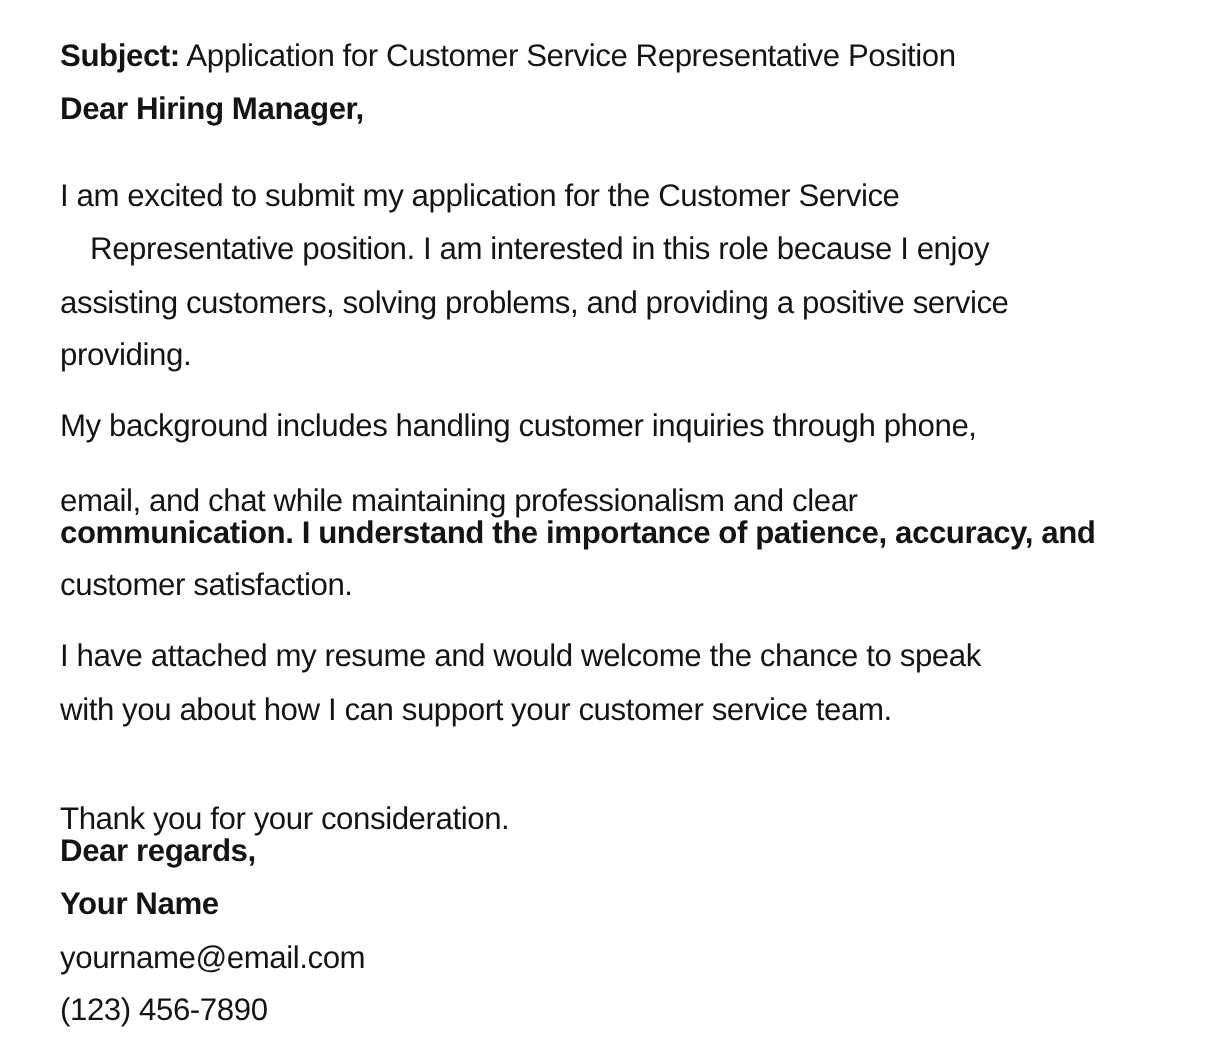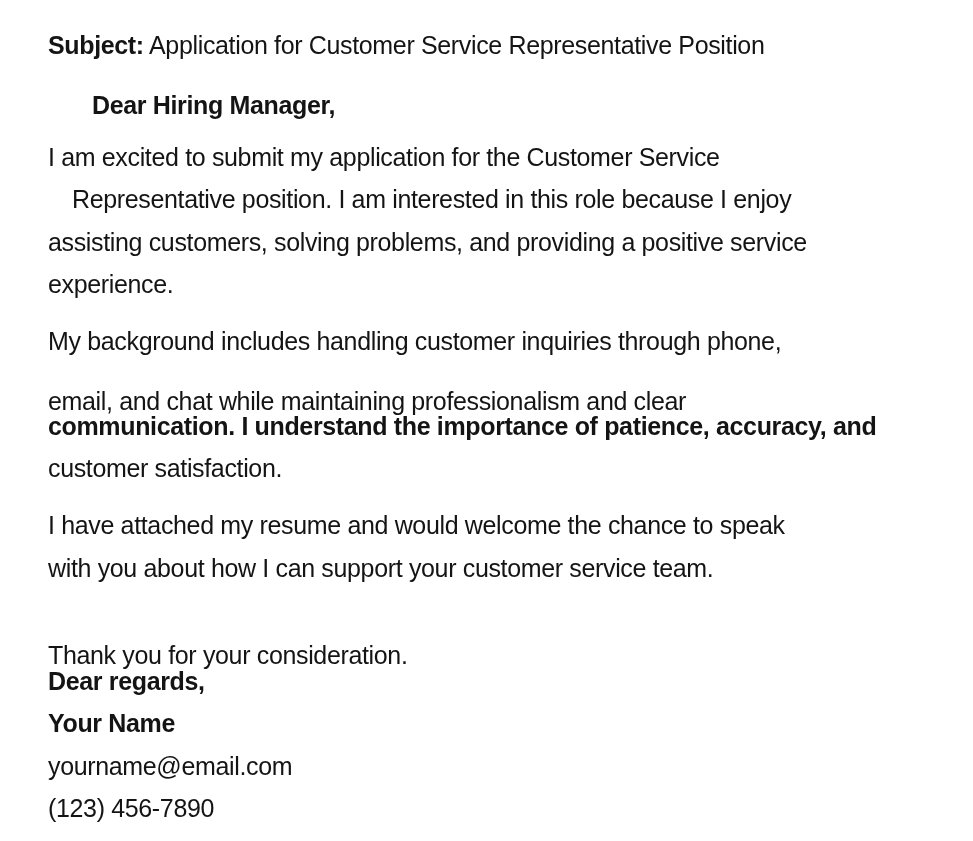--- a/index.html
+++ b/index.html
@@ -34,27 +34,27 @@
   </style>
 </head>
 <body>
 
 <div class="doc">
 
   <div class="line" style="top:30px;">
     <span class="subject-label">Subject:</span><span> Application for Customer Service Representative Position</span>
   </div>
 
-  <div class="line bold" style="top:90px;margin-left:44px;">Dear Hiring Manager,</div>
+  <div class="line bold" style="top:72px;">Dear Hiring Manager,</div>
 
   <div>
     <div class="line" style="top:142px;">I am excited to submit my application for the Customer Service</div>
     <div class="line" style="top:184px;margin-left:24px;">Representative position. I am interested in this role because I enjoy</div>
     <div class="line" style="top:227px;">assisting customers, solving problems, and providing a positive service</div>
-    <div class="line" style="top:269px;">experience.</div>
+    <div class="line" style="top:269px;">providing.</div>
   </div>
 
   <div>
     <div class="line" style="top:326px;">My background includes handling customer inquiries through phone,</div>
     <div class="line" style="top:386px;">email, and chat while maintaining professionalism and clear</div>
     <div class="line" style="top:411px;font-weight:bold;">communication. I understand the importance of patience, accuracy, and</div>
     <div class="line" style="top:453px;">customer satisfaction.</div>
   </div>
 
   <div>

